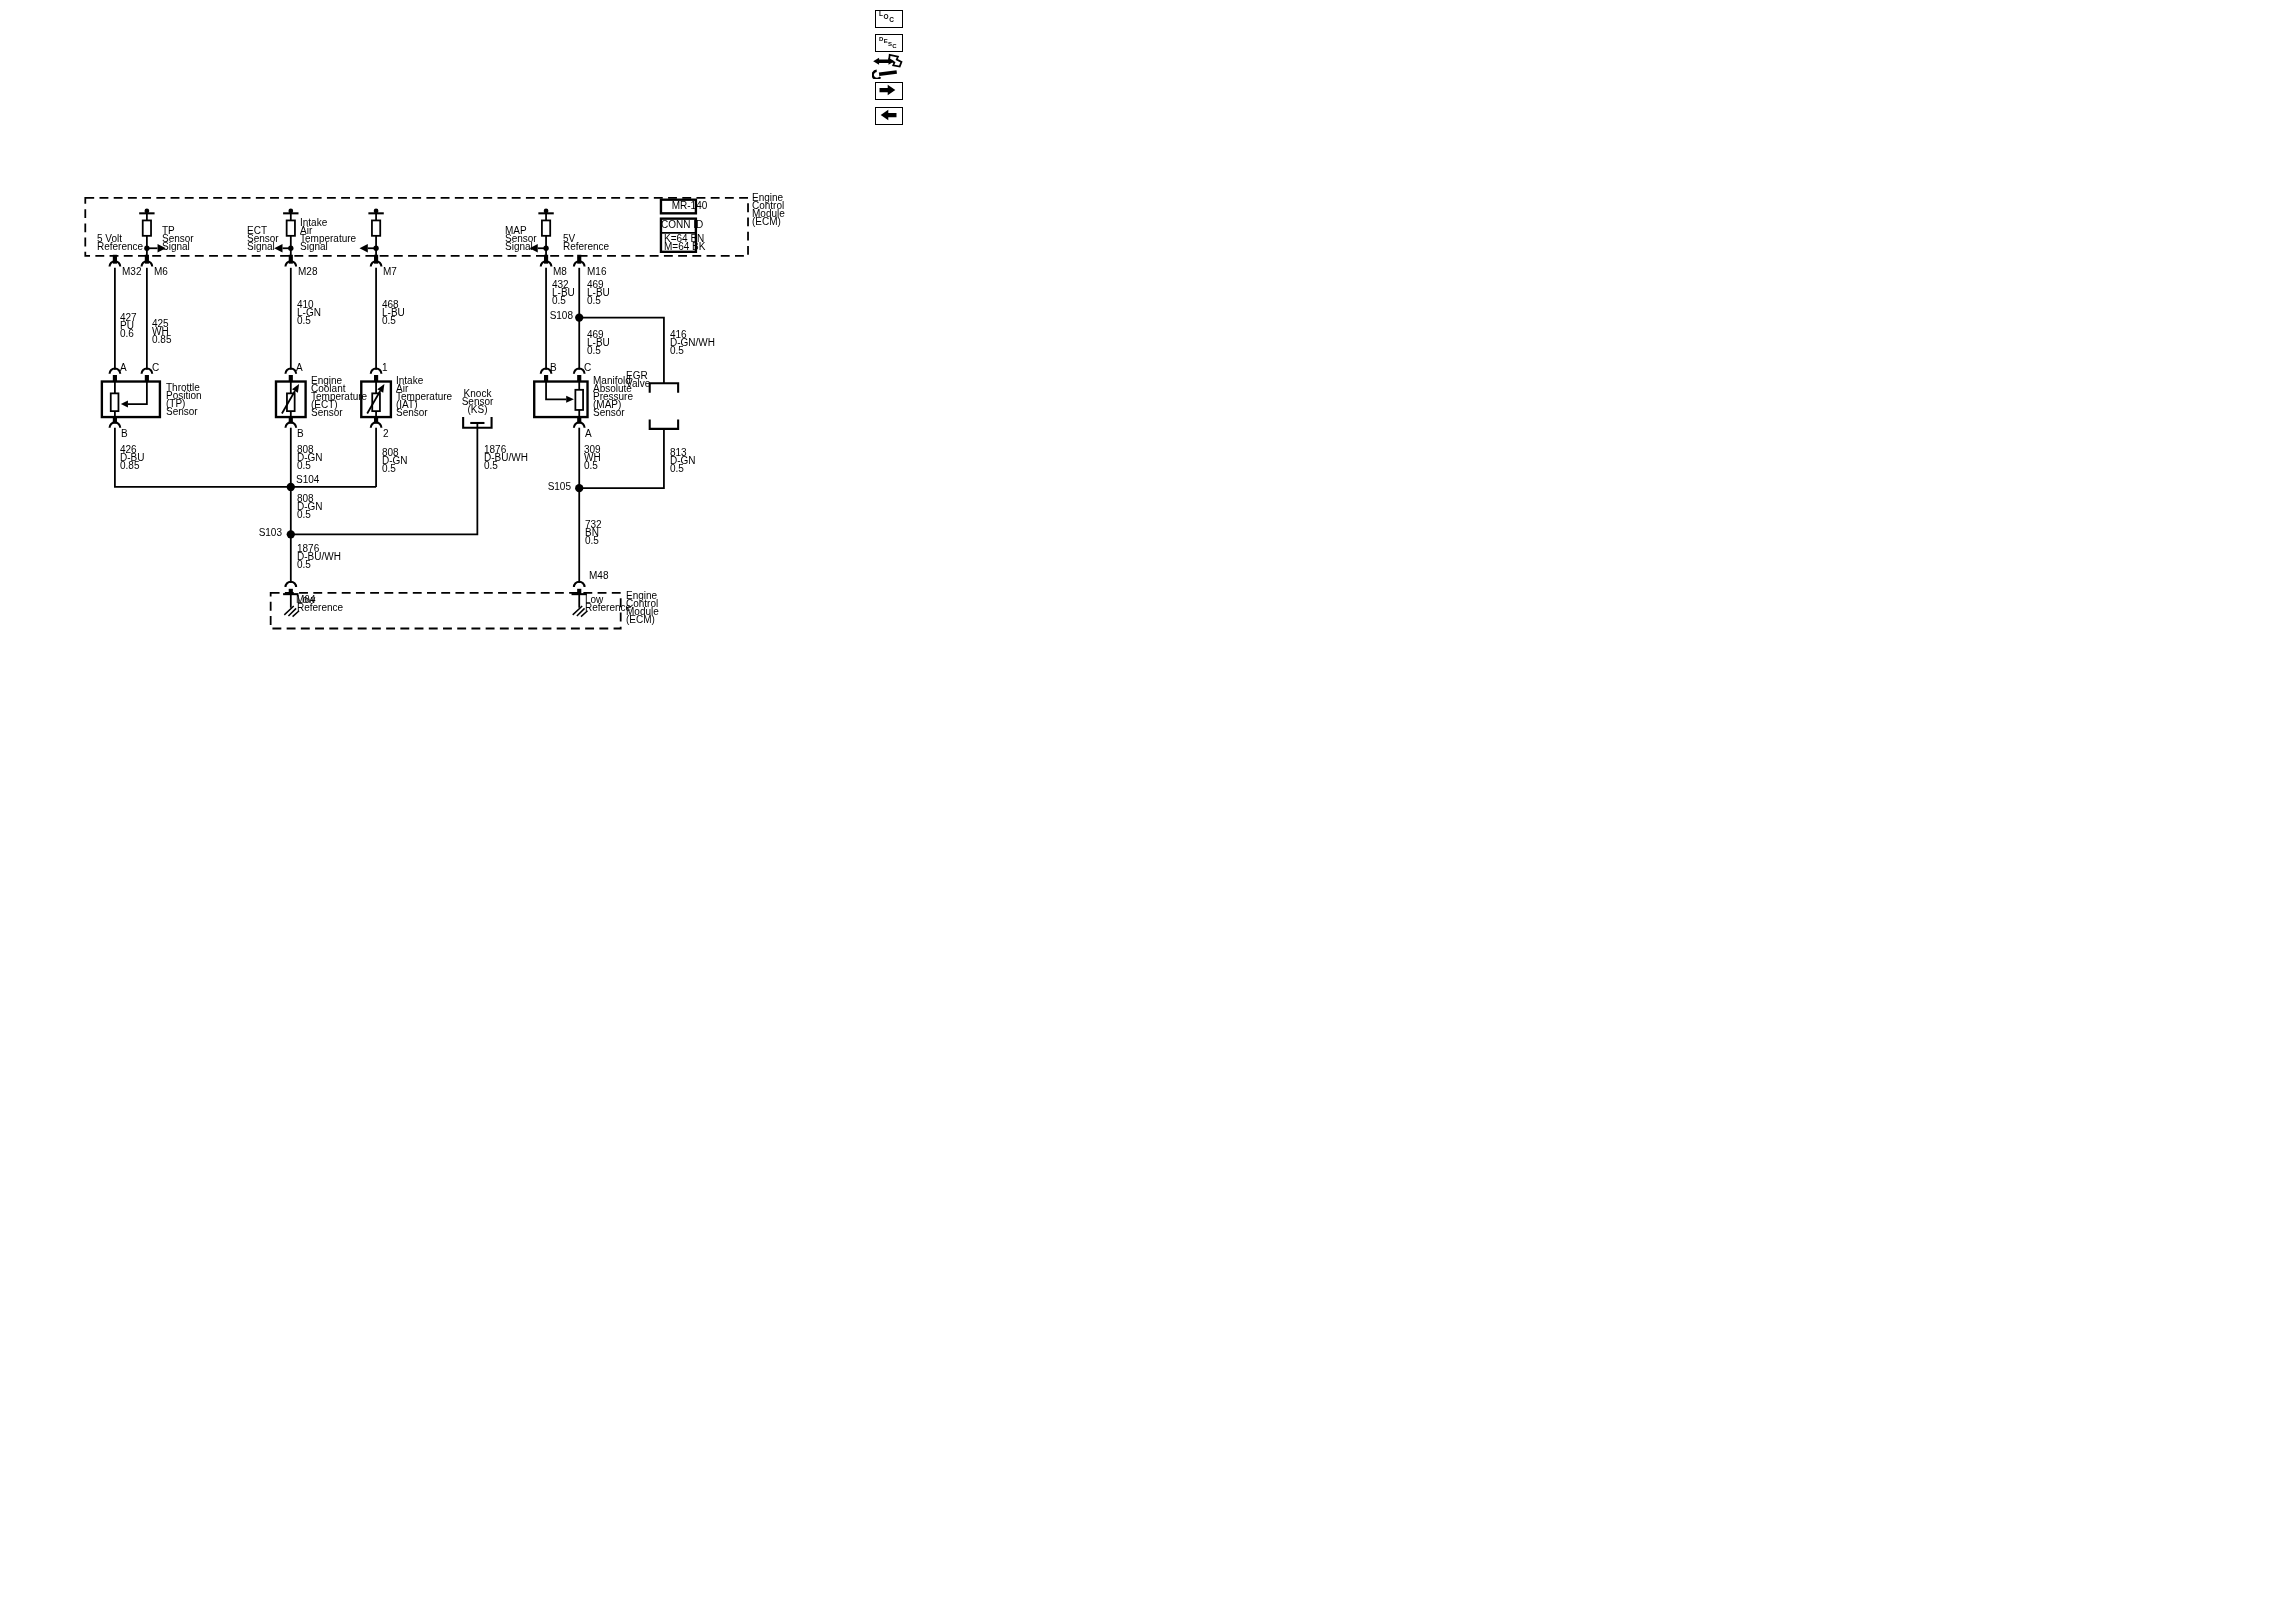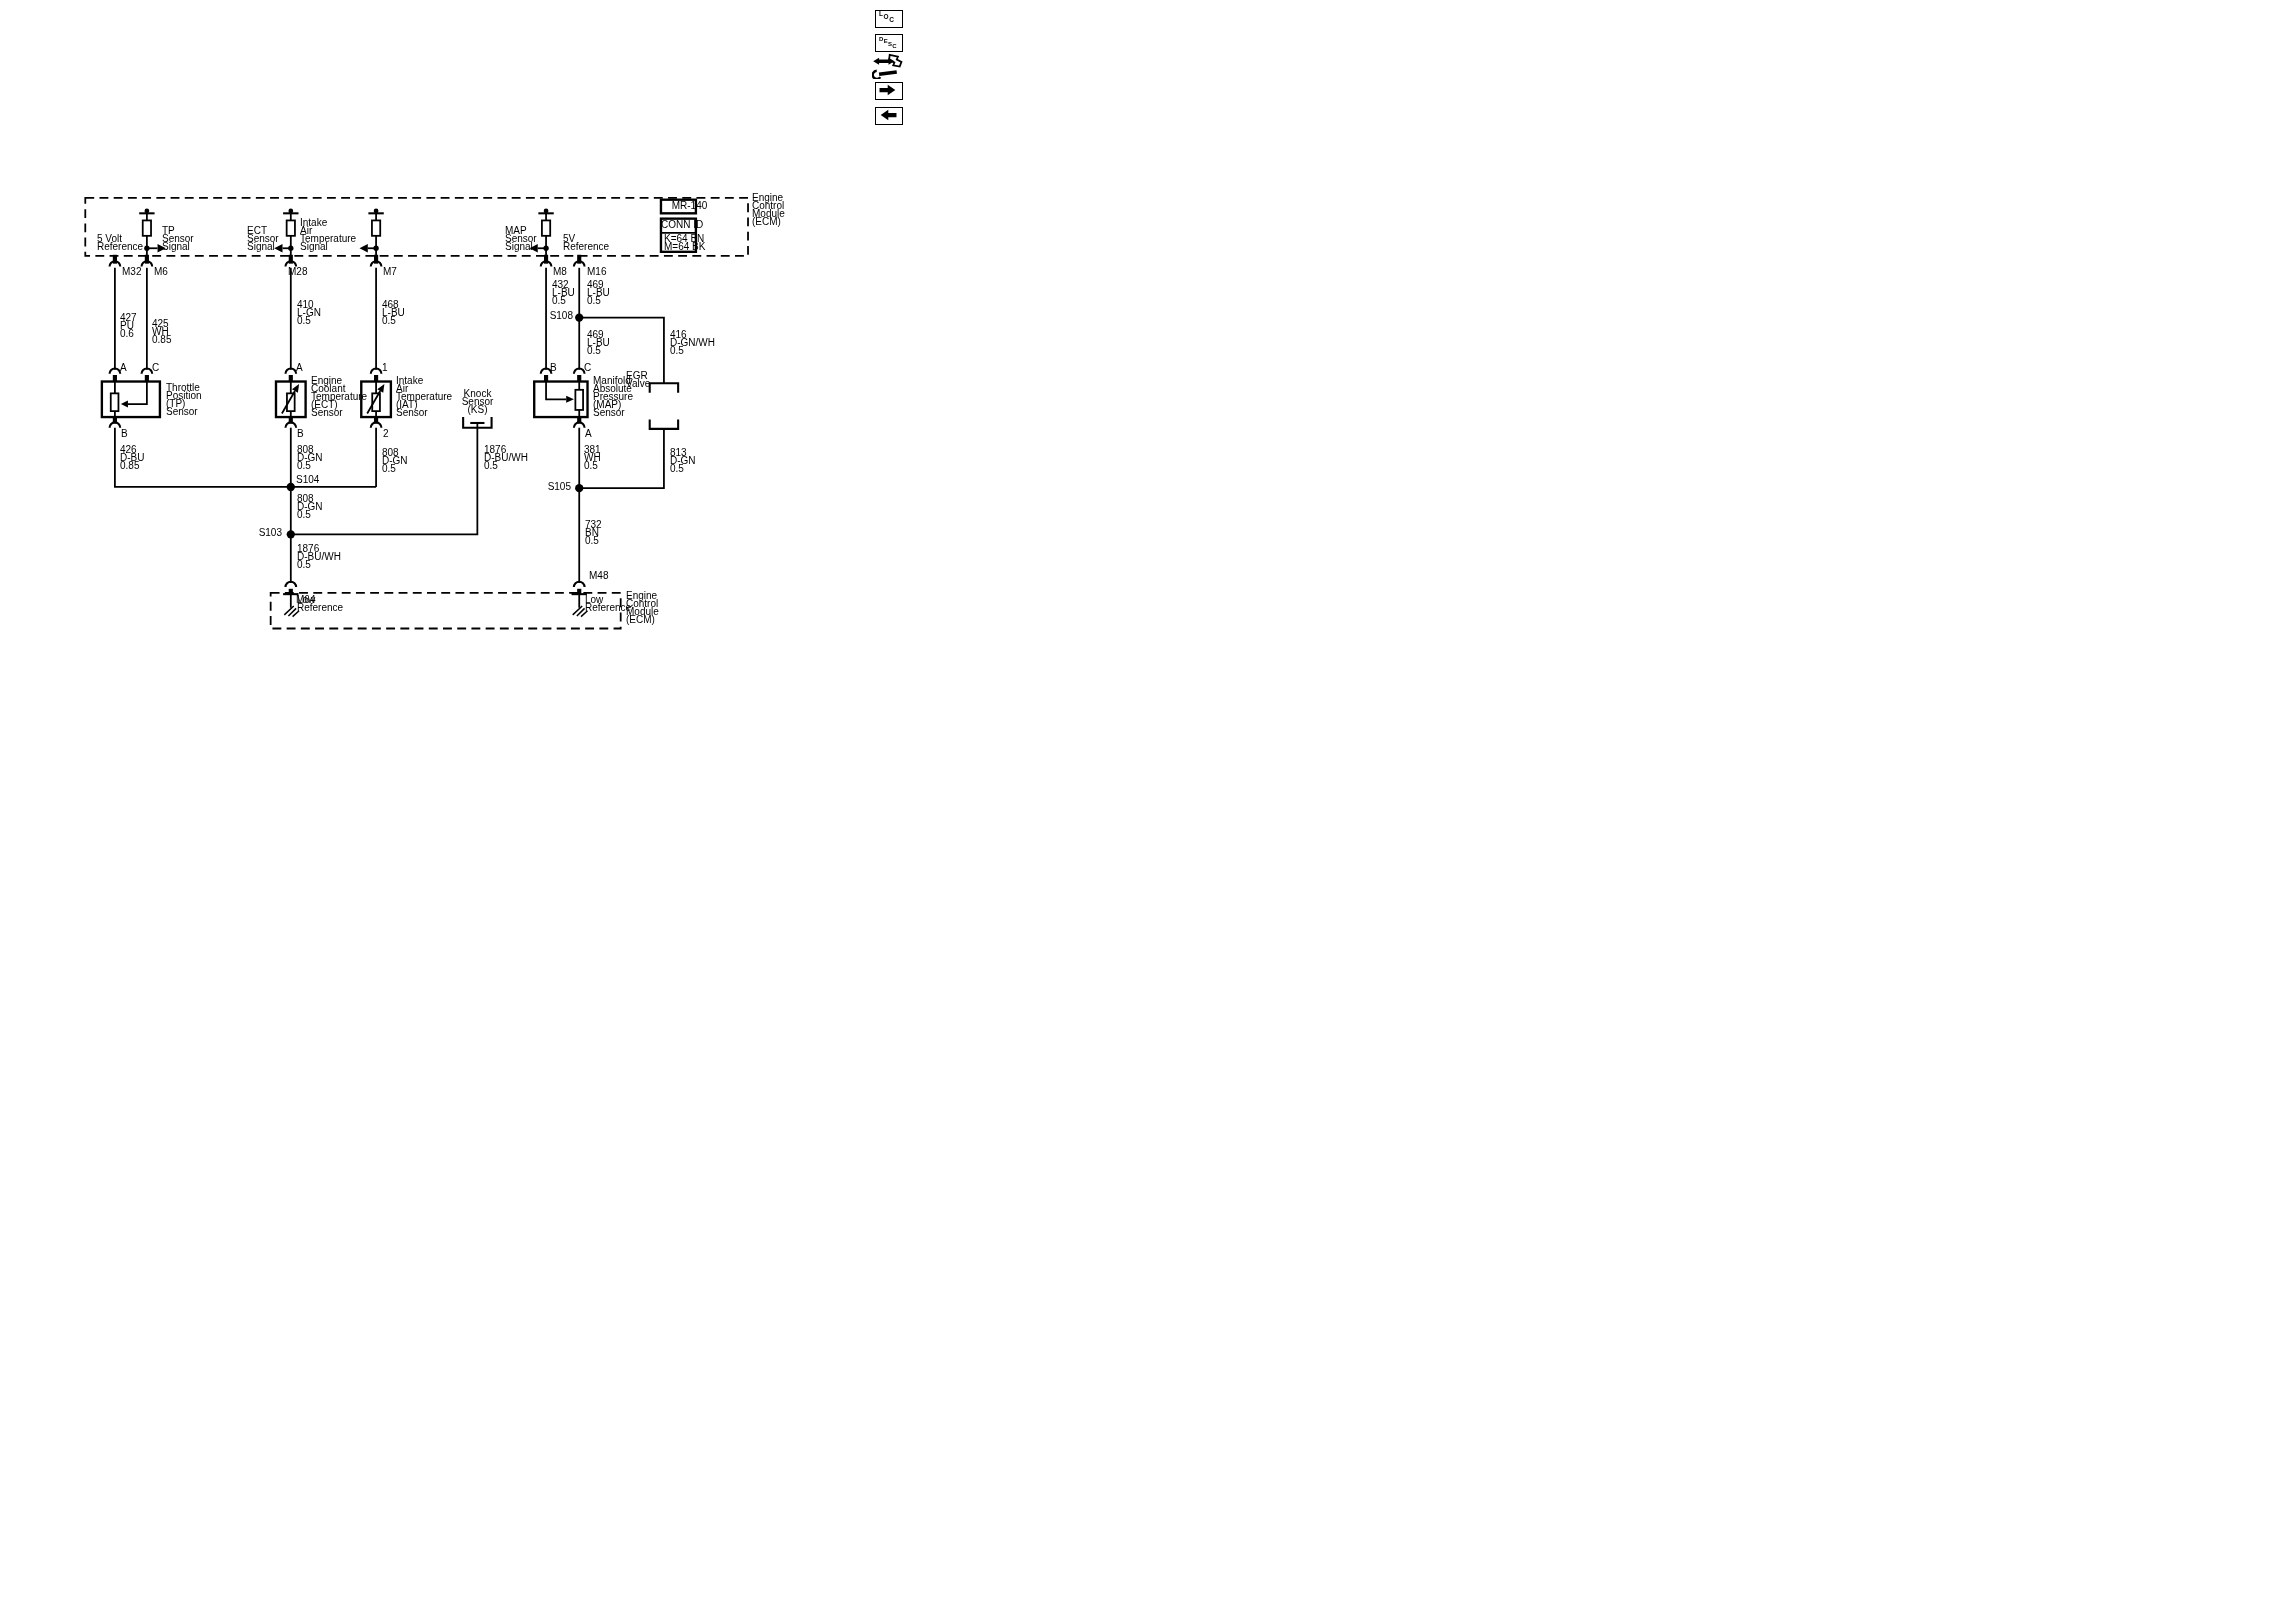--- a/index.html
+++ b/index.html
@@ -230,21 +230,21 @@
 Temperature
 Signal</div>
   <div class="lbl" style="left:505px;top:227px">MAP
 Sensor
 Signal</div>
   <div class="lbl" style="left:563px;top:235px">5V
 Reference</div>
 
   <div class="lbl" style="left:122px;top:268px">M32</div>
   <div class="lbl" style="left:154px;top:268px">M6</div>
-  <div class="lbl" style="left:288px;top:268px">M28</div>
+  <div class="lbl" style="left:298px;top:268px">M28</div>
   <div class="lbl" style="left:383px;top:268px">M7</div>
   <div class="lbl" style="left:553px;top:268px">M8</div>
   <div class="lbl" style="left:587px;top:268px">M16</div>
 
   <div class="lbl" style="left:120px;top:314px">427
 PU
 0.6</div>
   <div class="lbl" style="left:152px;top:320px">425
 WH
 0.85</div>
@@ -310,21 +310,21 @@
 0.85</div>
   <div class="lbl" style="left:297px;top:446px">808
 D-GN
 0.5</div>
   <div class="lbl" style="left:382px;top:449px">808
 D-GN
 0.5</div>
   <div class="lbl" style="left:484px;top:446px">1876
 D-BU/WH
 0.5</div>
-  <div class="lbl" style="left:584px;top:446px">381
+  <div class="lbl" style="left:584px;top:446px">309
 WH
 0.5</div>
   <div class="lbl" style="left:670px;top:449px">813
 D-GN
 0.5</div>
 
   <div class="lbl" style="left:296px;top:476px">S104</div>
   <div class="lbl" style="left:297px;top:495px">808
 D-GN
 0.5</div>

